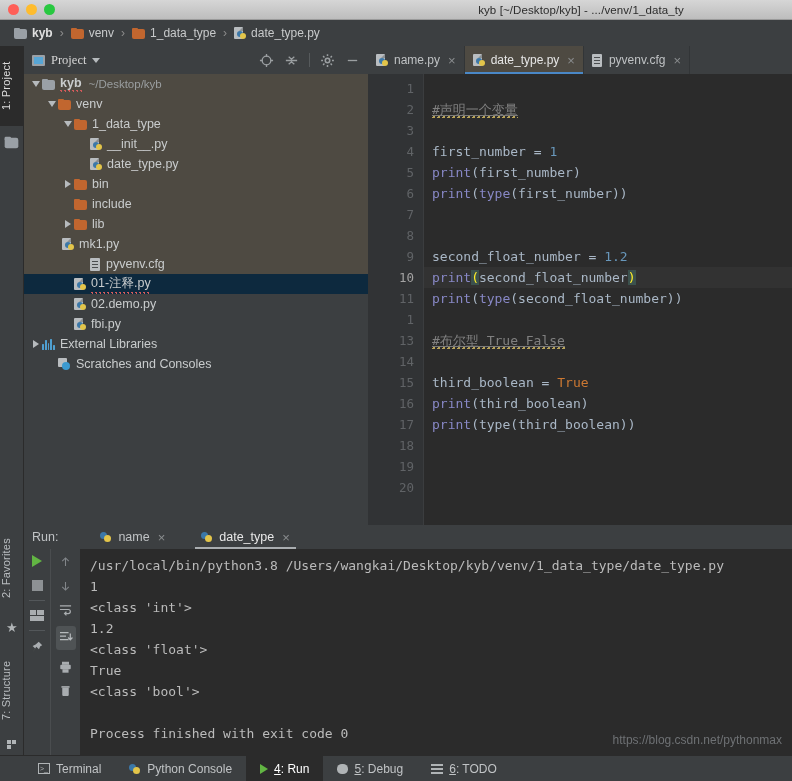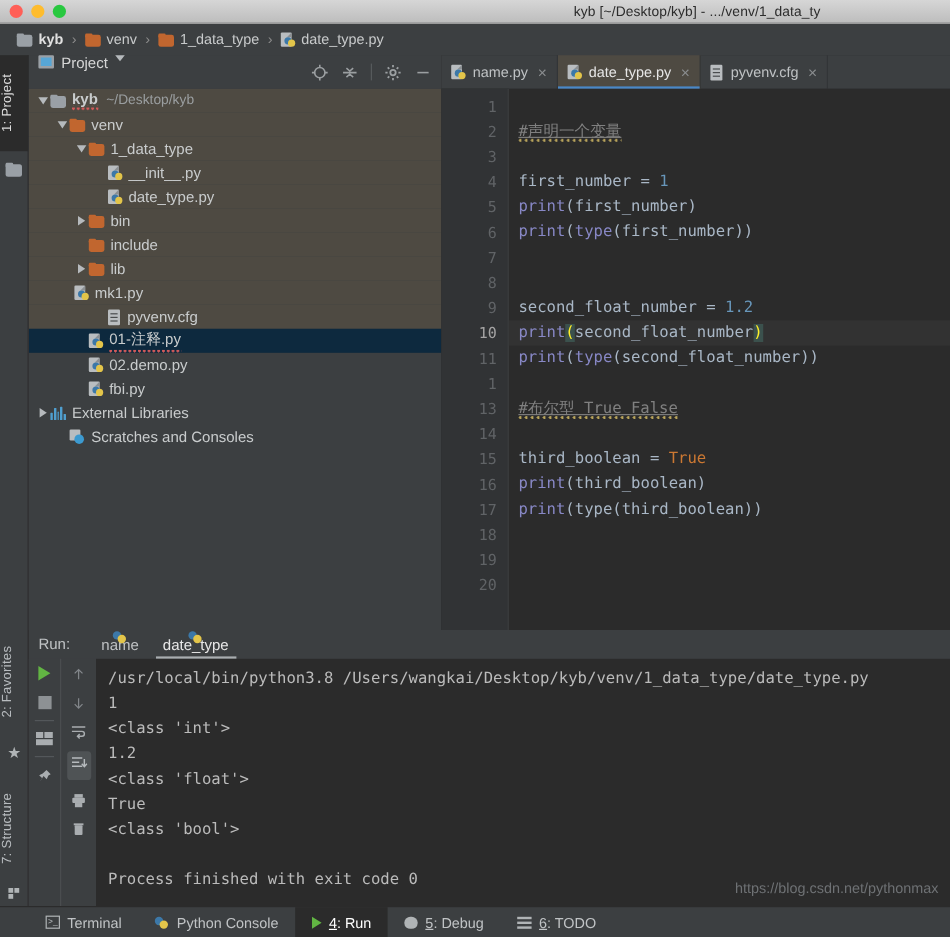--- a/index.html
+++ b/index.html
@@ -95,22 +95,22 @@
   }
   .vtab.active { background: #2b2b2b; color: #dcdcdc; }
   .vicon { position: absolute; left: 5px; width: 14px; height: 12px; }
 
   
   .projectpanel {
     position: absolute; left: 24px; top: 46px; width: 344px; height: 479px;
     background: #3c3f41;
   }
   .pp-header {
-    height: 28px; display: flex; 
-    padding: 0 8px 0 8px; gap: 6px;
+    height: 28px; display: flex; align-items: center;
+    padding: 0 8px 0 8px; gap: 6px; font-family: Liberation Serif, serif;
   }
   .pp-title { font-size: 12.5px; color: #d6d6d6; }
   .pp-sq {
     width: 13px; height: 11px; border: 2px solid #9aa0a6;
     background: #57a6d6; border-radius: 1px;
   }
   .caret-dn {
     width:0;height:0;border-left:4px solid transparent;border-right:4px solid transparent;
     border-top:5px solid #b6babd;
   }
@@ -191,24 +191,24 @@
   .num { color: #6897bb; }
   .kw { color: #cc7832; }
   .op { color: #a9b7c6; }
   .paren-hl { background: #3b514d; color: #ffef28; }
 
   
   .runpanel {
     position: absolute; left: 24px; top: 525px; width: 768px; height: 230px;
     background: #3c3f41;
   }
-  .run-header { height: 24px; display: flex; align-items: center; padding-left: 8px; gap: 0px; }
+  .run-header { height: 24px; display: flex; align-items: center; padding-left: 8px; gap: 16px; }
   .run-label { font-size: 12.5px; color: #c0c3c5; margin-right: 16px; }
   .rtab { display: flex; align-items: center; gap: 6px; font-size: 12.5px; color: #c0c3c5;
-          padding: 0 10px; height: 24px; position: relative; flex-direction: column; }
+          padding: 0 10px; height: 24px; position: relative; }
   .rtab.active { color: #e8e8e8; }
   .rtab.active::after { content:""; position:absolute;left:4px;right:4px;bottom:0;height:2px;background:#a9adb0; }
   .run-body { position: absolute; left: 0; top: 24px; width: 768px; height: 206px; display: flex; }
   .run-tools { width: 26px; background: #3c3f41; padding-top: 6px;
                display: flex; flex-direction: column; align-items: center; gap: 9px; }
   .run-tools2 { width: 30px; background: #3c3f41; padding-top: 6px;
                display: flex; flex-direction: column; align-items: center; gap: 10px;
                border-left: 1px solid #4a4d4f;}
   .hr-sep { width: 16px; height: 1px; background: #53575a; }
   .console {

